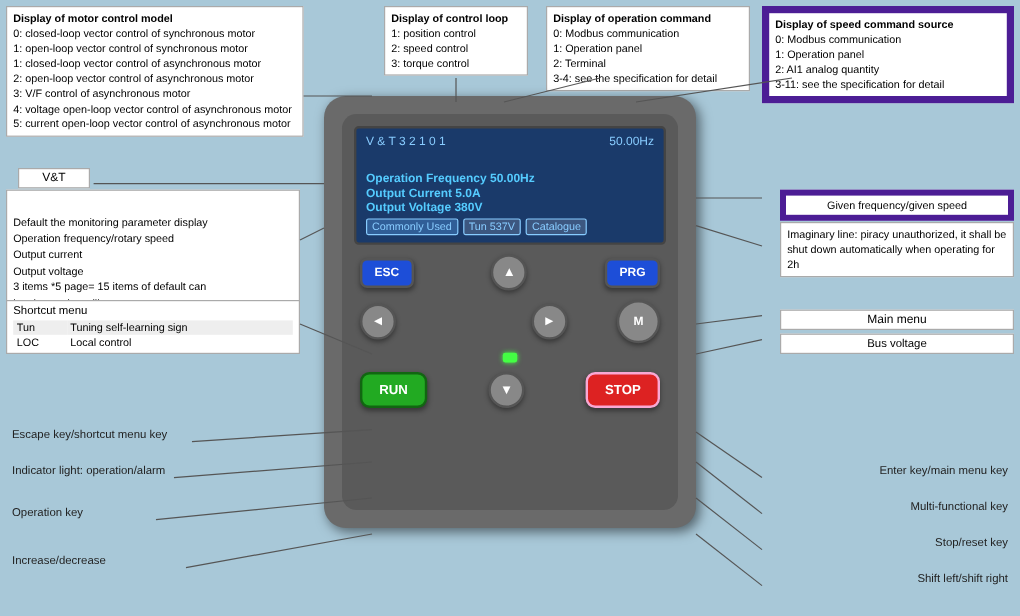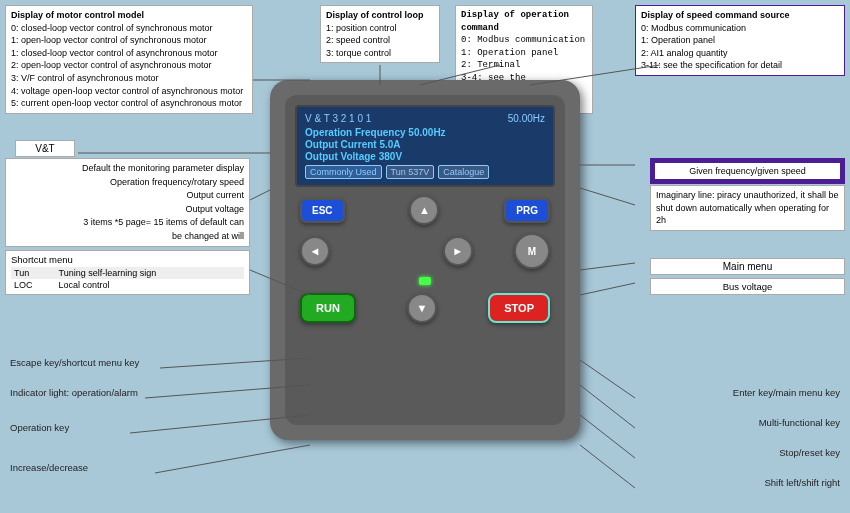--- a/index.html
+++ b/index.html
@@ -46,21 +46,21 @@
       color: #4af;
       font-size: 10px;
       flex-shrink: 0;
     }
 
     .lcd-top-row {
       display: flex;
       justify-content: space-between;
       color: #88ccff;
       font-size: 10px;
-      margin-bottom: 3px;
+      margin-bottom: 20px;
     }
 
     .lcd-line {
       color: #5cf;
       font-size: 10px;
       font-weight: bold;
       margin: 1px 0;
     }
 
     .lcd-bottom-row {
@@ -171,21 +171,21 @@
       font-weight: bold;
       padding: 7px 14px;
       min-width: 50px;
       text-align: center;
       box-shadow: 0 2px 4px rgba(0,0,0,0.4);
       cursor: pointer;
     }
 
     .btn-stop {
       background: #dd2222;
-      border: 2px solid #5eead4;
+      border: 2px solid #f9a8d4;
       border-radius: 8px;
       color: white;
       font-size: 11px;
       font-weight: bold;
       padding: 7px 14px;
       min-width: 50px;
       text-align: center;
       box-shadow: 0 2px 4px rgba(0,0,0,0.4);
       cursor: pointer;
     }
@@ -228,36 +228,35 @@
       border: 1px solid #aaa;
       padding: 3px 5px;
       font-size: 9px;
       line-height: 1.4;
     }
 
     .top-anno-3 {
       position: absolute;
       top: 5px;
       left: 455px;
-      width: 138px;
+      width: 170px;
       background: white;
       border: 1px solid #aaa;
       padding: 3px 5px;
       font-size: 9px;
       line-height: 1.4;
-      font-family: Liberation Mono, monospace;
     }
 
     .top-anno-4 {
       position: absolute;
       top: 5px;
       left: 635px;
       width: 210px;
       background: white;
-      border: 1px solid #4c1d95;
+      border: 6px solid #4c1d95;
       padding: 3px 5px;
       font-size: 9px;
       line-height: 1.4;
     }
 
     
     .vt-box {
       position: absolute;
       top: 140px;
       left: 15px;
@@ -270,24 +269,23 @@
     }
 
     
     .monitor-box {
       position: absolute;
       top: 158px;
       left: 5px;
       width: 245px;
       background: white;
       border: 1px solid #aaa;
-      padding: 3px 5px;
+      padding: 20px 5px;
       font-size: 9px;
       line-height: 1.5;
-      text-align: right;
     }
 
     
     .shortcut-box {
       position: absolute;
       top: 250px;
       left: 5px;
       width: 245px;
       background: white;
       border: 1px solid #aaa;

